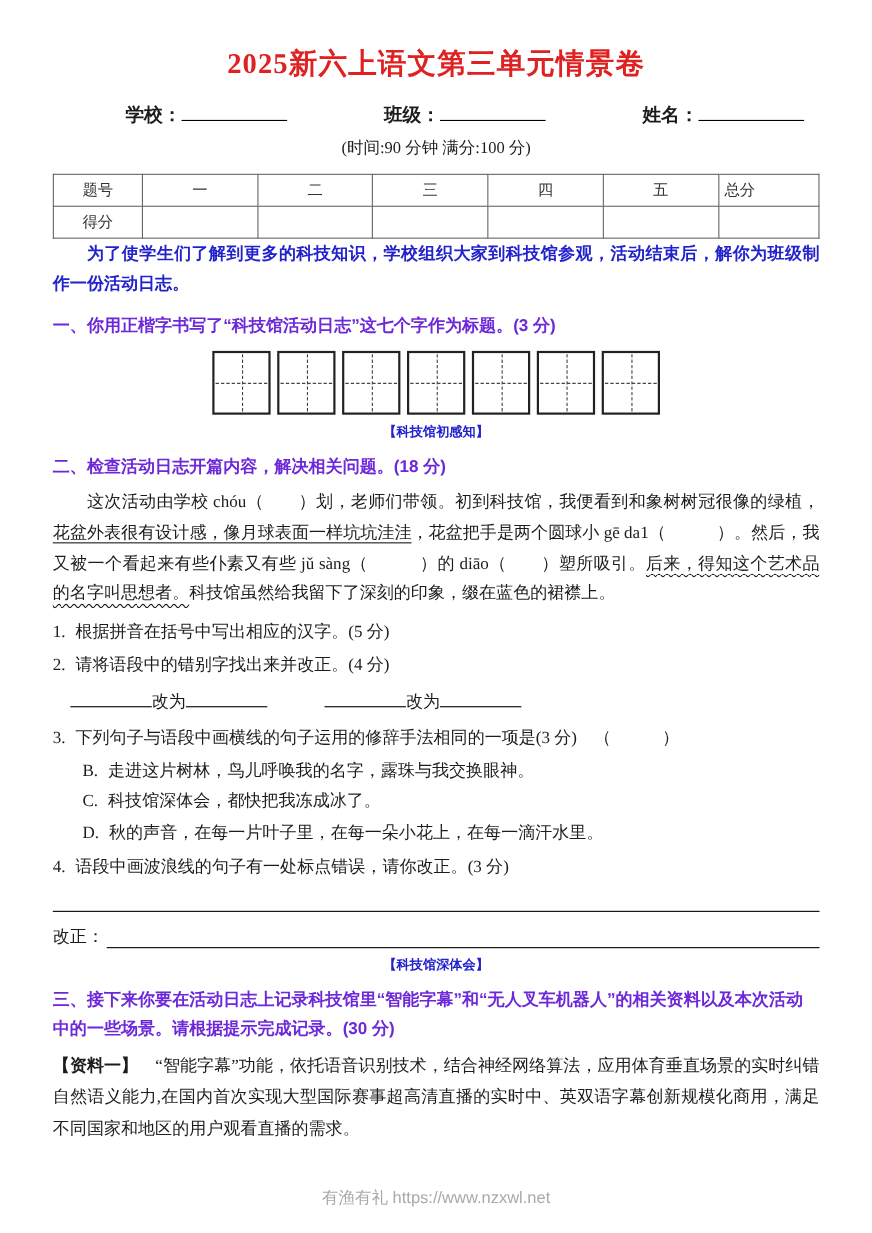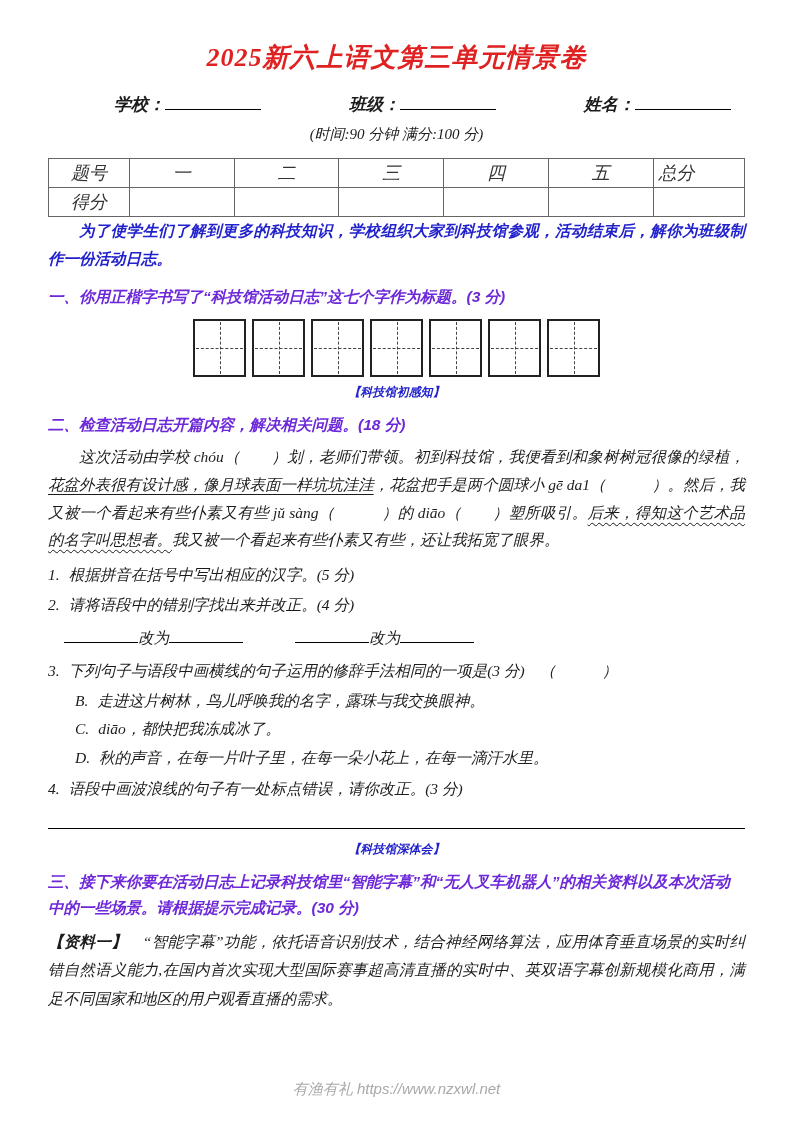--- a/index.html
+++ b/index.html
@@ -2,39 +2,38 @@
 <html><head>
 <meta charset="utf-8">
 <style>
   * { margin:0; padding:0; box-sizing:border-box; }
   html,body { background:#ffffff; }
   .page {
     width:793px; height:1121px; position:relative; overflow:hidden;
     background:#ffffff; color:#1c1c1c;
     font-family:"Liberation Serif", serif;
     padding:34px 48px 0 48px;
-    font-style:italic;
   }
   .title {
     text-align:center; color:#e02121; font-weight:bold;
     font-size:26px; letter-spacing:1px; margin-top:6px;
   }
   .info-row {
     display:flex; justify-content:space-between;
     margin:18px 14px 0 66px; font-size:17px; font-weight:bold;
   }
   .info-item { white-space:nowrap; }
   .blank {
     display:inline-block; width:96px; height:15px;
     border-bottom:1.6px solid #000; vertical-align:baseline;
   }
   .meta { text-align:center; font-size:15px; margin-top:9px; }
   table.score {
     width:100%; border-collapse:collapse; margin-top:14px;
-    font-size:18px; color:#333;
+    font-size:14px; color:#333;
   }
   table.score td { border:1px solid #666; height:29px; text-align:center; }
   table.score td.zf { text-align:left; padding-left:5px; }
   .intro {
     color:#2222cc; font-weight:bold;
     font-family:"Liberation Sans", sans-serif;
     font-size:15.5px; line-height:1.8; text-indent:2em; text-align:justify;
   }
   .sec-heading {
     font-family:"Liberation Sans", sans-serif; font-weight:bold;
@@ -139,39 +138,43 @@
     <div class="tian-box"></div>
     <div class="tian-box"></div>
     <div class="tian-box"></div>
     <div class="tian-box"></div>
   </div>
 
   <div class="banner">【科技馆初感知】</div>
 
   <h2 class="sec-heading">二、检查活动日志开篇内容，解决相关问题。(18 分)</h2>
 
-  <p class="passage"><span>这次活动由学校 chóu（　　）划，老师们带领。初到科技馆，我便看到和象树树冠很像的绿植，</span><span class="u-line">花盆外表很有设计感，像月球表面一样坑坑洼洼</span><span>，花盆把手是两个圆球小 gē da1（　　　）。然后，我又被一个看起来有些仆素又有些 jǔ sàng（　　　）的 diāo（　　）塑所吸引。</span><span class="u-wavy">后来，得知这个艺术品的名字叫思想者。</span><span>我又被一个看起来有些仆素又有些，还让我拓宽了眼界。</span></p>
+  <p class="passage"><span>这次活动由学校 chóu（　　）划，老师们带领。初到科技馆，我便看到和象树树冠很像的绿植，</span><span class="u-line">花盆外表很有设计感，像月球表面一样坑坑洼洼</span><span>，花盆把手是两个圆球小 gē da1（　　　）。然后，我又被一个看起来有些仆素又有些 jǔ sàng（　　　）的 diāo（　　）塑所吸引。</span><span class="u-wavy">后来，得知这个艺术品的名字叫思想者。</span><span>科技馆虽然给我留下了深刻的印象，缀在蓝色的裙襟上。</span></p>
 
   <p class="question"><span class="qnum">1.</span><span>根据拼音在括号中写出相应的汉字。(5 分)</span></p>
 
   <p class="question"><span class="qnum">2.</span><span>请将语段中的错别字找出来并改正。(4 分)</span></p>
 
   <p class="blank-row"><span class="blank-s"></span><span>改为</span><span class="blank-s"></span><span class="pair-gap"></span><span class="blank-s"></span><span>改为</span><span class="blank-s"></span></p>
 
   <p class="question"><span class="qnum">3.</span><span>下列句子与语段中画横线的句子运用的修辞手法相同的一项是(3 分)　（　　　）</span></p>
 
   <p class="option"><span class="opt-label">B.</span><span>走进这片树林，鸟儿呼唤我的名字，露珠与我交换眼神。</span></p>
-  <p class="option"><span class="opt-label">C.</span><span>diāo，都快把我冻成冰了。</span></p>
+  <p class="option"><span class="opt-label">C.</span><span>科技馆深体会，都快把我冻成冰了。</span></p>
   <p class="option"><span class="opt-label">D.</span><span>秋的声音，在每一片叶子里，在每一朵小花上，在每一滴汗水里。</span></p>
 
   <p class="question"><span class="qnum">4.</span><span>语段中画波浪线的句子有一处标点错误，请你改正。(3 分)</span></p>
 
   <div class="answer-line"></div>
 
 
+  <div class="fix-row">
+      <span>改正：</span>
+      <span class="blank-long"></span>
+    </div>
 
   <div class="banner">【科技馆深体会】</div>
 
   <h2 class="sec-heading">三、接下来你要在活动日志上记录科技馆里“智能字幕”和“无人叉车机器人”的相关资料以及本次活动中的一些场景。请根据提示完成记录。(30 分)</h2>
 
   <p class="material"><span class="material-label">【资料一】</span><span>　“智能字幕”功能，依托语音识别技术，结合神经网络算法，应用体育垂直场景的实时纠错自然语义能力,在国内首次实现大型国际赛事超高清直播的实时中、英双语字幕创新规模化商用，满足不同国家和地区的用户观看直播的需求。</span></p>
 
   <div class="footer">有渔有礼 https://www.nzxwl.net</div>
 
 </div>

